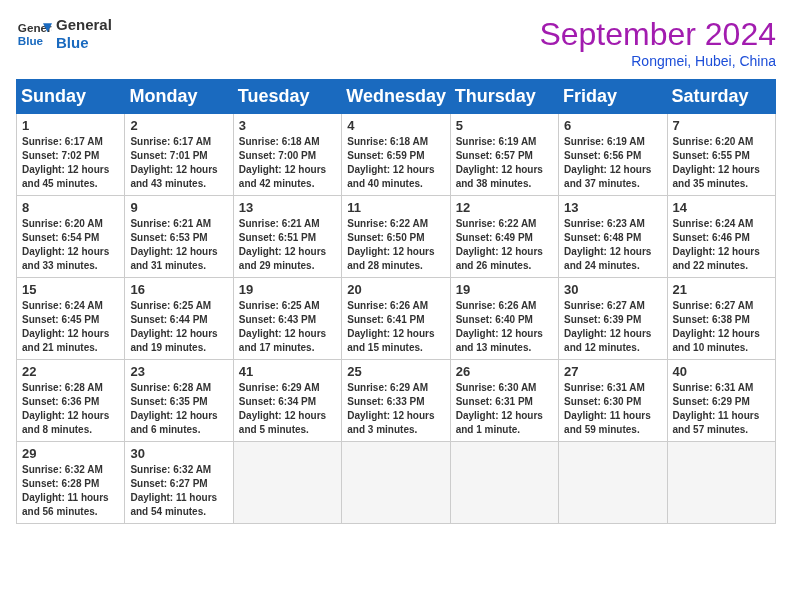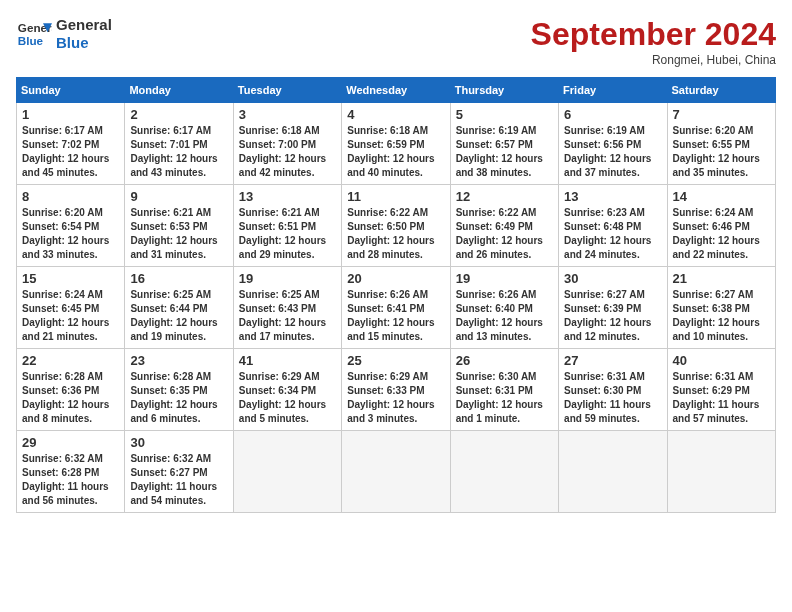--- a/index.html
+++ b/index.html
@@ -23,36 +23,36 @@
     }
     .logo-icon {
       width: 36px;
       height: 36px;
     }
     .title-area {
       text-align: right;
     }
     .month-title {
       font-size: 32px;
-      font-weight: bold;
-      color: #b91c1c;
+      font-weight: normal;
+      color: #a21caf;
     }
     .location-title {
-      font-size: 12px;
-      color: #404040;
+      font-size: 14px;
+      color: #1d4ed8;
     }
     table {
       width: 100%;
       border-collapse: collapse;
       table-layout: fixed;
     }
     th {
       background-color: #1a6abf;
       color: #fff;
-      font-size: 11px;
+      font-size: 18px;
       font-weight: bold;
       padding: 6px 4px;
       text-align: left;
       border: 1px solid #1a6abf;
     }
     td {
       border: 1px solid #ccc;
       vertical-align: top;
       padding: 4px 5px;
       font-size: 10.5px;

